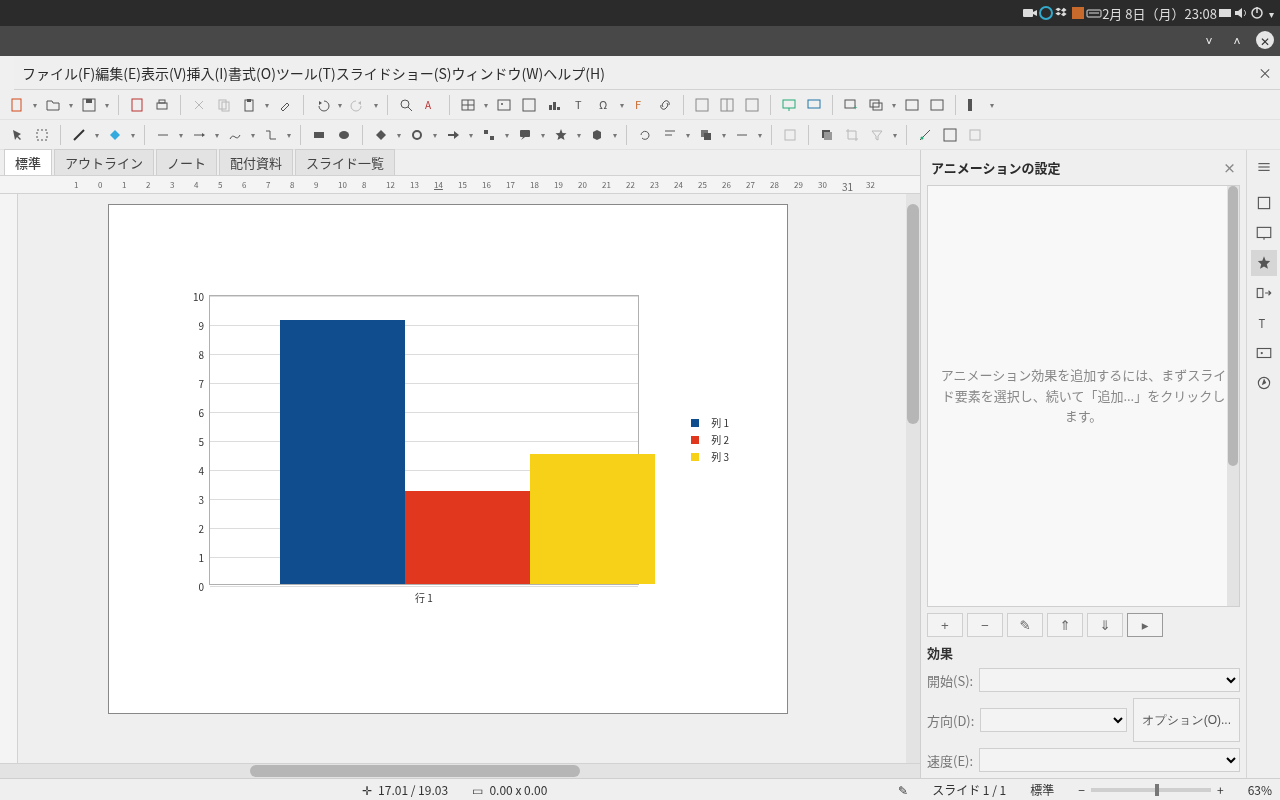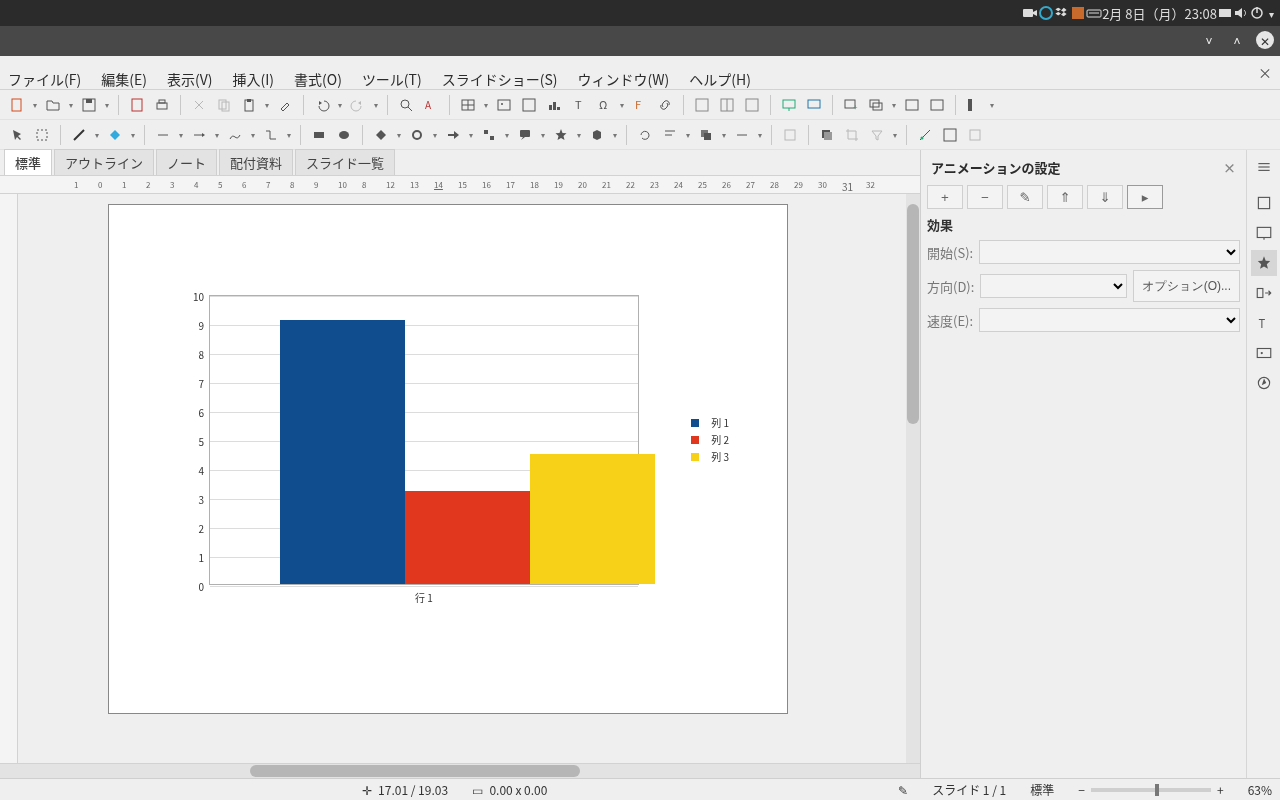--- a/index.html
+++ b/index.html
@@ -8,21 +8,21 @@
   .topbar .left{display:flex; align-items:center; gap:14px;}
   .topbar .spacer{flex:1;}
   .topbar .right{display:flex; align-items:center; }
   .topbar .tri{font-size:10px; margin-left:4px;}
   .tray-ic{display:inline-block;width:16px;height:16px;}
   .tray-ic svg{width:16px;height:16px;display:block;}
   .titlebar { height:30px; background:#484848; color:#fff; display:flex; align-items:center; justify-content:center; position:relative; font-size:14px;}
   .titlebar .winbtns{position:absolute; right:6px; top:5px; display:flex; gap:10px; align-items:center;}
   .winbtn{width:18px;height:18px;border-radius:9px;display:flex;align-items:center;justify-content:center;color:#eee;font-size:12px;}
   .winbtn.close{background:#e6e6e6;color:#333;}
-  .menubar { height:34px; background:#efefef; display:flex; align-items:flex-end; padding:0 8px; gap:20px; font-size:14px; border-bottom:1px solid #d2d2d2; position:relative;}
+  .menubar { height:34px; background:#efefef; display:flex; align-items:center; padding:0 8px; font-size:14px; border-bottom:1px solid #d2d2d2; position:relative;margin-left:14px;}
   .menubar .close { position:absolute; right:8px; top:6px; color:#555;}
   .toolbar { height:30px; background:#efefef; display:flex; align-items:center; padding:0 6px; gap:3px; border-bottom:1px solid #e2e2e2;}
   .tbtn { width:22px; height:22px; display:flex; align-items:center; justify-content:center; color:#555; border-radius:2px;}
   .tbtn svg{width:16px;height:16px;display:block;}
   .tbtn.dis{opacity:.35;}
   .tsep { width:1px; height:20px; background:#c8c8c8; margin:0 4px;}
   .dd   { width:8px; height:22px; display:flex; align-items:center; justify-content:center; color:#777; font-size:8px;}
   .main { display:flex; height:calc(800px - 26px - 30px - 34px - 30px - 30px - 22px);}
   .canvas-wrap { flex:1; display:flex; flex-direction:column; background:#f4f4f4; position:relative;}
   .viewtabs { height:26px; display:flex; align-items:flex-end; padding:2px 4px 0 4px; gap:2px; background:#efefef; border-bottom:1px solid #d2d2d2;}
@@ -53,21 +53,21 @@
   .animlist{flex:1; background:#f8f8f8; border:1px solid #cfcfcf; display:flex; align-items:center; justify-content:center; padding:12px; color:#888; text-align:center; font-size:13px; line-height:1.6; min-height:0; overflow:auto; position:relative;}
   .anim-scroll{position:absolute; right:0; top:0; bottom:0; width:12px; background:#e3e3e3;}
   .anim-scroll .thumb{position:absolute; left:1px; right:1px; top:0; height:280px; background:#b6b6b6; border-radius:6px;}
   .animbtns{display:flex; gap:4px;}
   .animbtns button{flex:0 0 auto; width:36px; height:24px; background:#f3f3f3; border:1px solid #cfcfcf; color:#666;}
   .animbtns button.play{border:1px solid #9a9a9a;}
   .effects{display:flex; flex-direction:column; gap:6px; color:#777;}
   .effects .hdr{font-weight:600; color:#333;}
   .effects .row{display:flex; align-items:center; gap:6px;}
   .effects select{flex:1; height:24px; background:#f3f3f3; border:1px solid #cfcfcf;}
-  .effects button.opt{height:32px; padding:0 8px; background:#f3f3f3; border:1px solid #cfcfcf; color:#555; font-size:12px;}
+  .effects button.opt{height:44px; padding:0 8px; background:#f3f3f3; border:1px solid #cfcfcf; color:#555; font-size:12px;}
   .iconbar{width:34px; background:#efefef; border-left:1px solid #d6d6d6; display:flex; flex-direction:column; align-items:center; padding-top:4px; gap:4px;}
   .iconbar .ib{width:26px;height:26px;display:flex;align-items:center;justify-content:center;color:#666;}
   .iconbar .ib svg{width:18px;height:18px;}
   .iconbar .gear{margin-bottom:6px;}
   .statusbar{height:22px; background:#efefef; border-top:1px solid #cfcfcf; display:flex; align-items:center; font-size:12px; color:#333; padding:0 8px; gap:24px;}
   .statusbar .grp{display:flex; align-items:center; gap:6px;}
   .slider{width:120px;height:4px;background:#cfcfcf;position:relative;}
   .slider .knob{position:absolute; top:-4px; left:64px; width:4px; height:12px; background:#777;}
 </style>
 </head>
@@ -618,20 +618,26 @@
         <div class="thumb"></div>
       </div>
   </div>
 
   <div class="sidepanel">
     <div class="animpane">
       <div class="title">
         <span>アニメーションの設定</span>
         <span class="x">×</span>
       </div>
+      <div class="animlist">
+        <span>アニメーション効果を追加するには、まずスライド要素を選択し、続いて「追加...」をクリックします。</span>
+        <div class="anim-scroll">
+            <div class="thumb"></div>
+          </div>
+      </div>
       <div class="animbtns">
         <button>+</button>
         <button>−</button>
         <button>✎</button>
         <button>⇑</button>
         <button>⇓</button>
         <button class="play">▸</button>
       </div>
       <div class="effects">
         <div class="hdr">効果</div>

